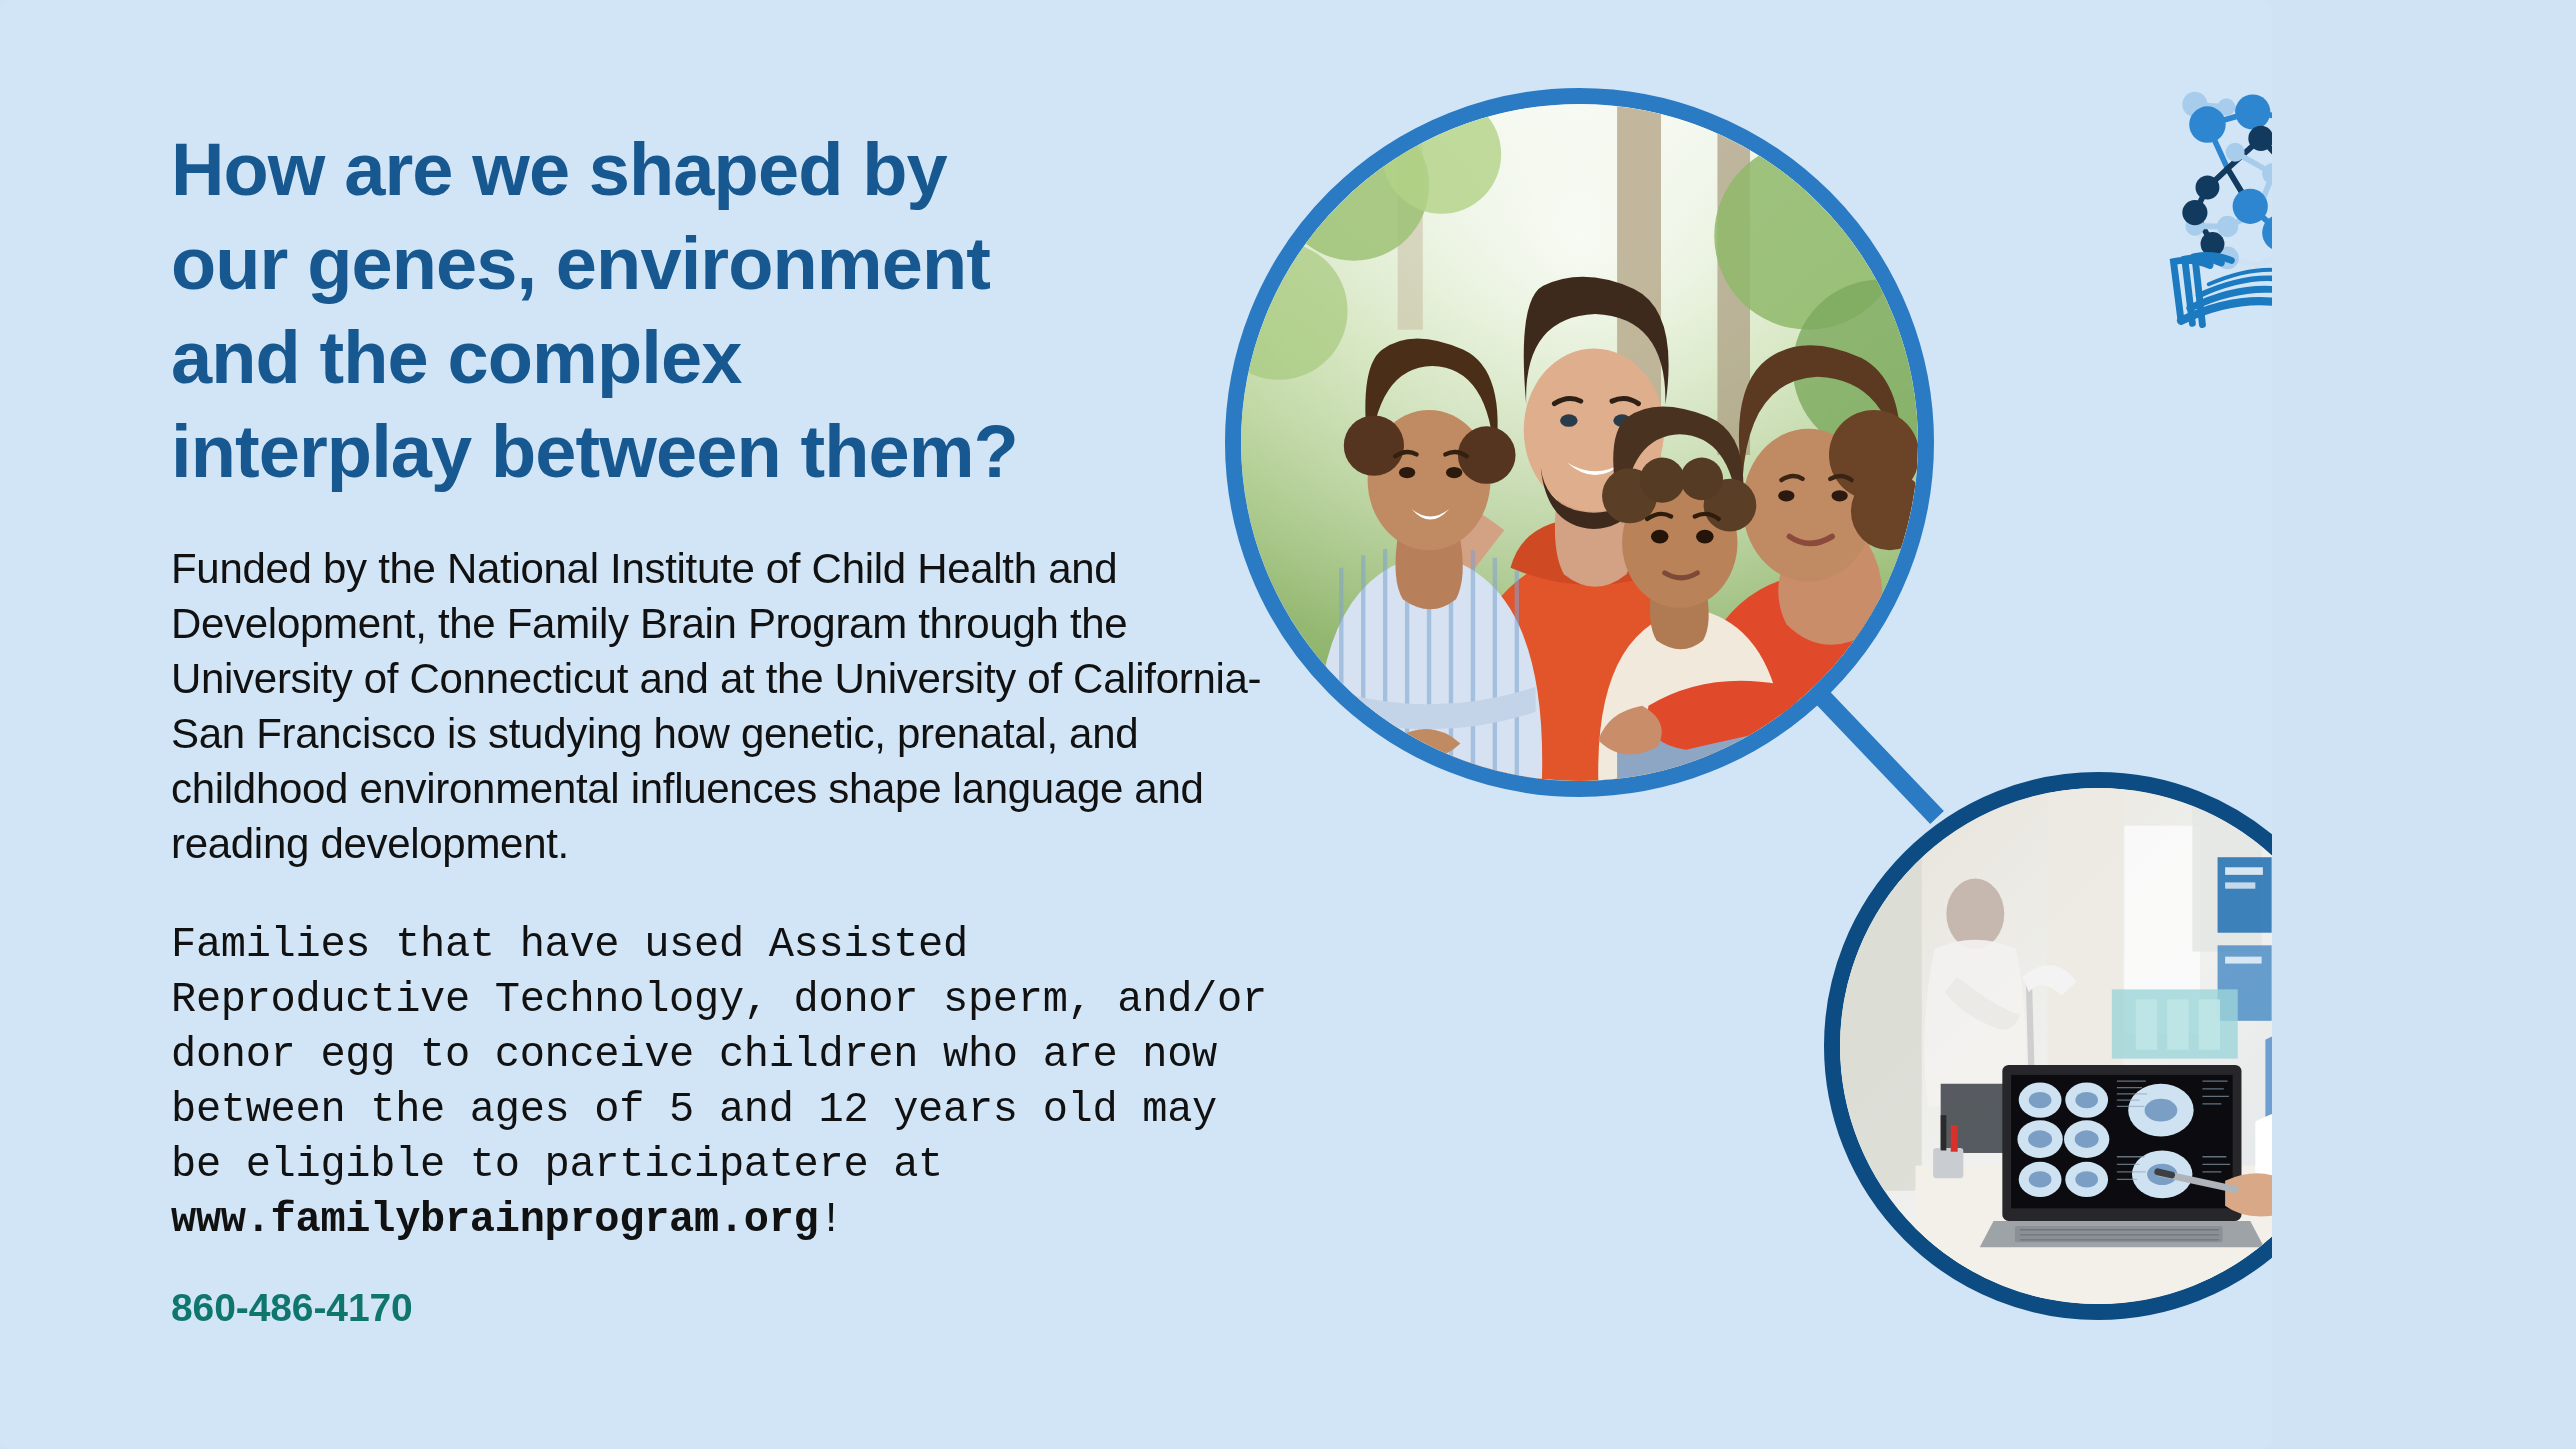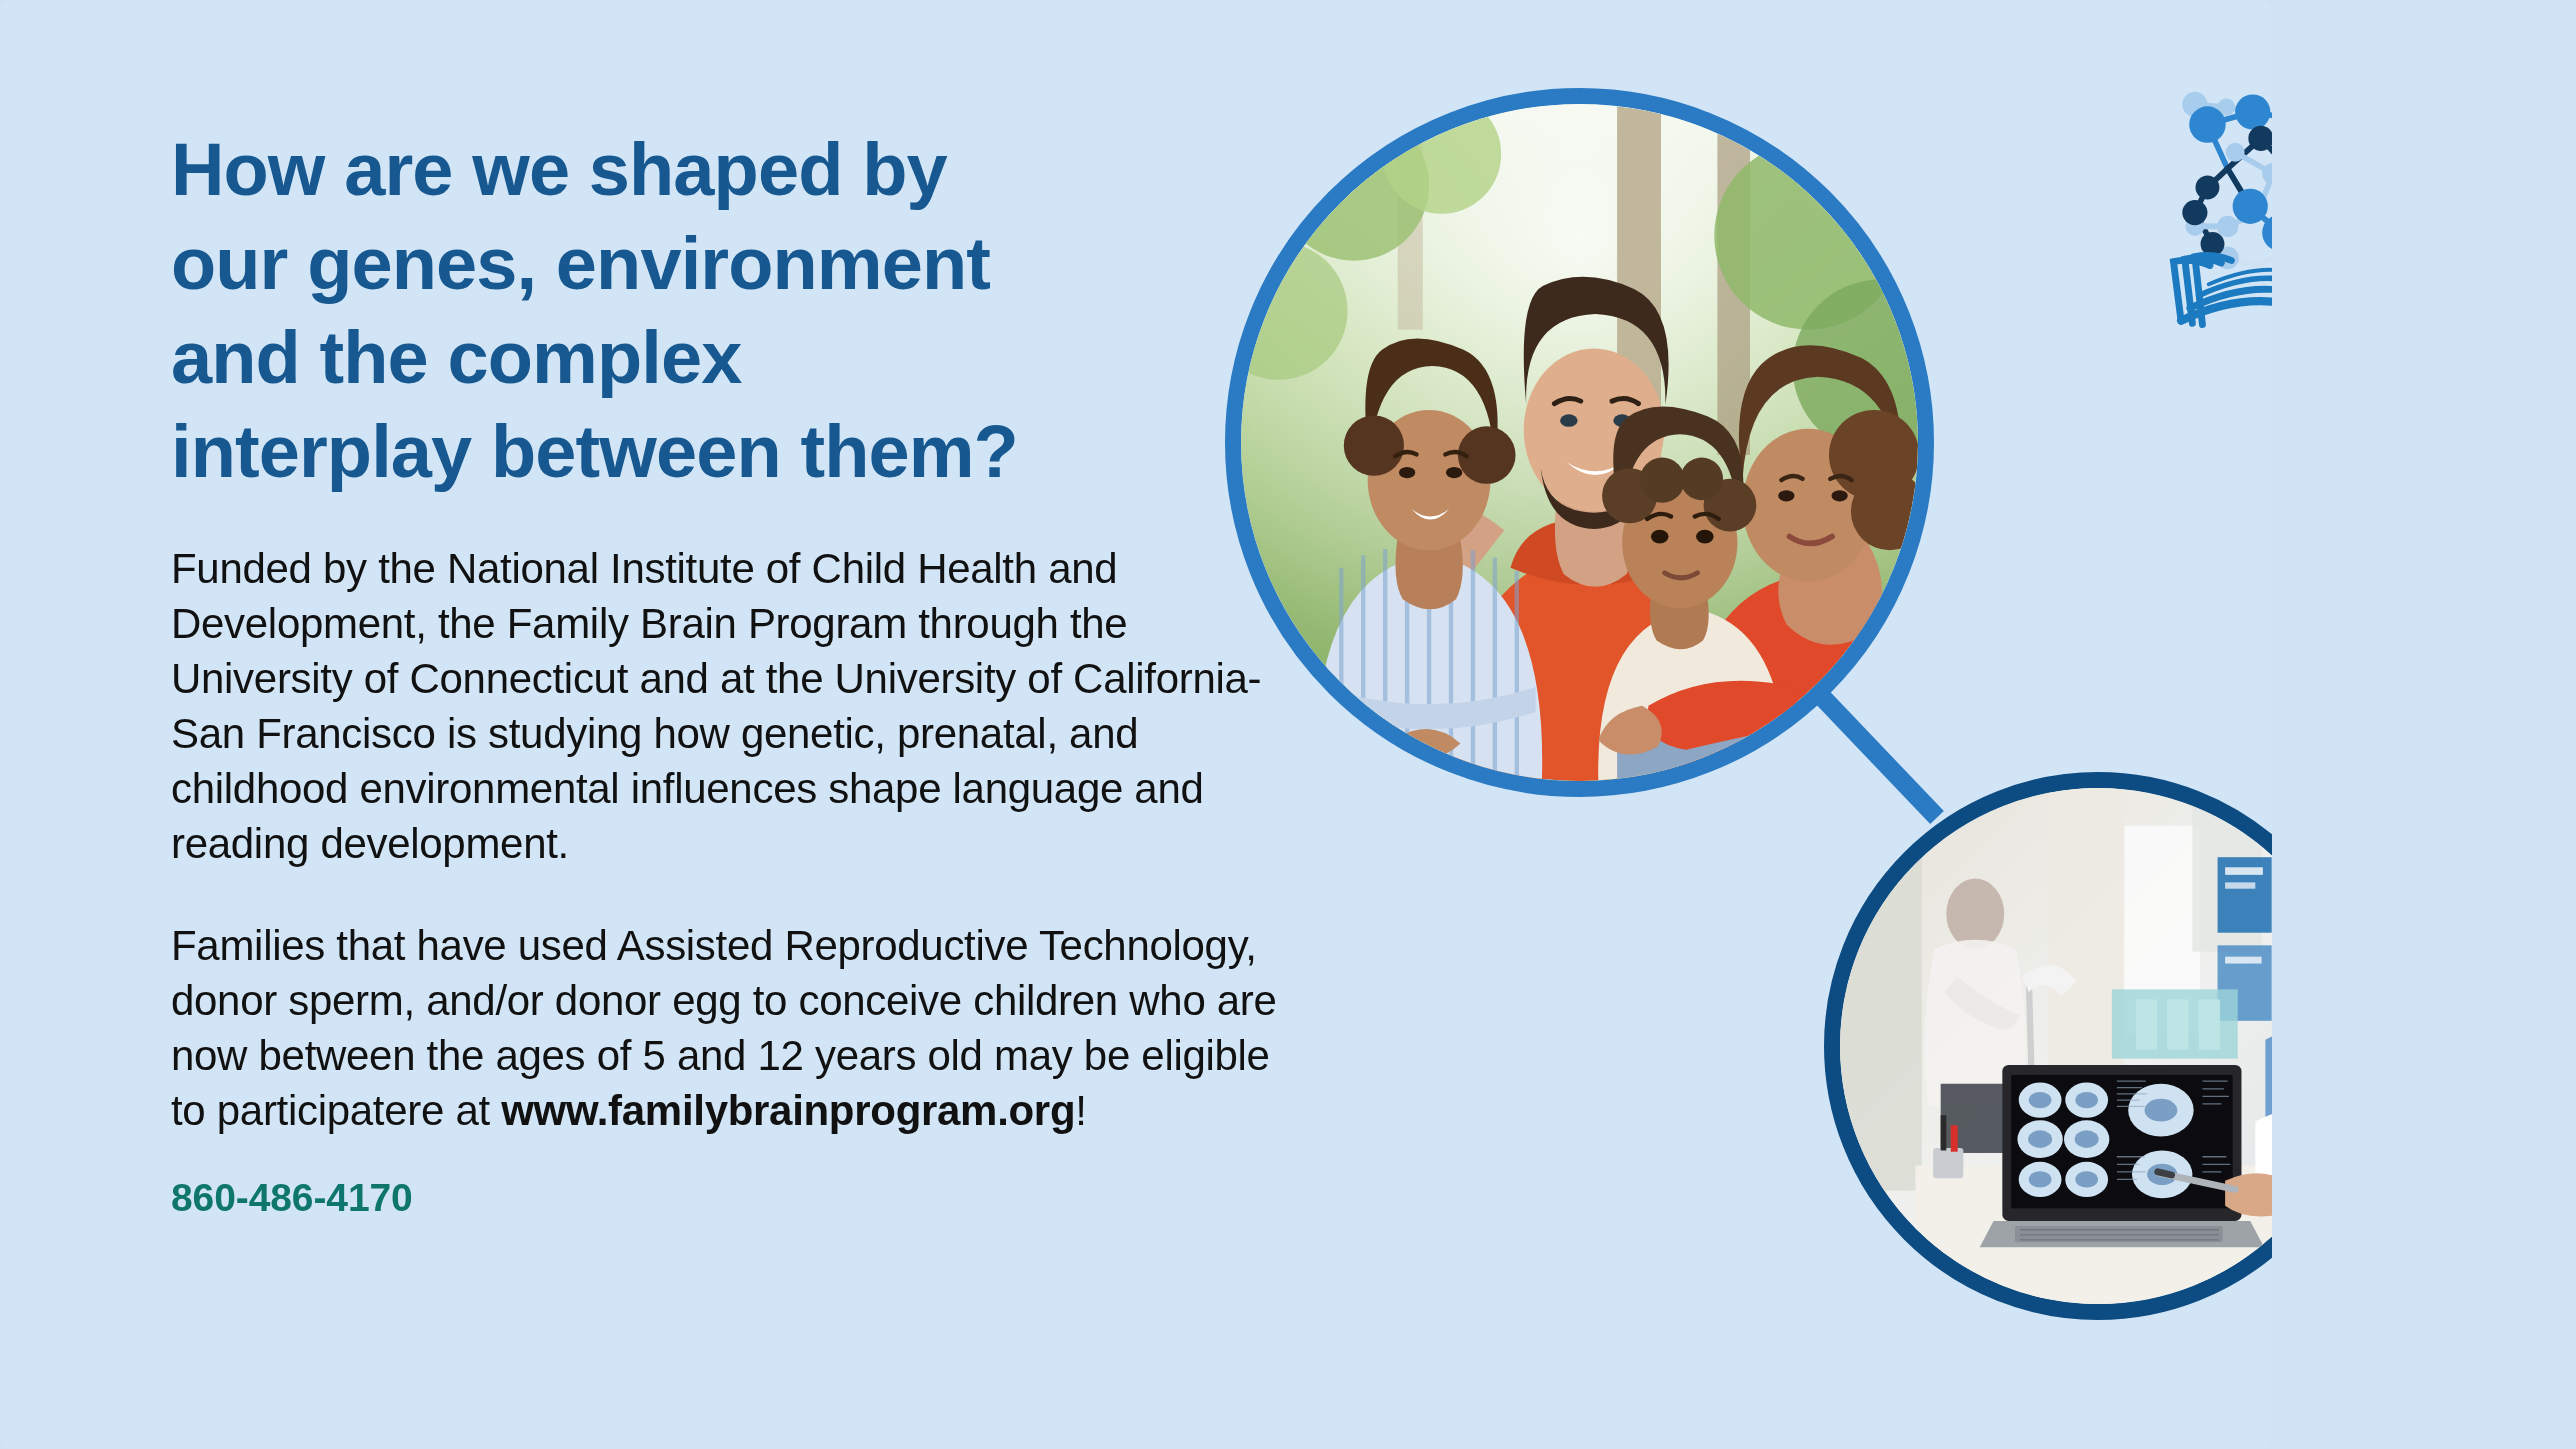--- a/index.html
+++ b/index.html
@@ -35,21 +35,21 @@
     white-space: pre-line;
   }
   .body-para {
     color: #111111;
     font-size: 42px;
     line-height: 1.31;
     margin: 0 0 34px 0;
     letter-spacing: -0.3px;
   }
   .body-para .bold { font-weight: 700; }
-  .para-2 { margin-top: 47px; margin-bottom: 38px; }
+  .para-2 { margin-top: 47px; margin-bottom: 38px; font-family: Liberation Mono, monospace; }
   .tagline {
     color: #3f8ed9;
     font-weight: 700;
     font-size: 54px;
     letter-spacing: -0.5px;
     margin: 0 0 44px 0;
   }
   .contact {
     color: #0f766e;
     font-weight: 700;

